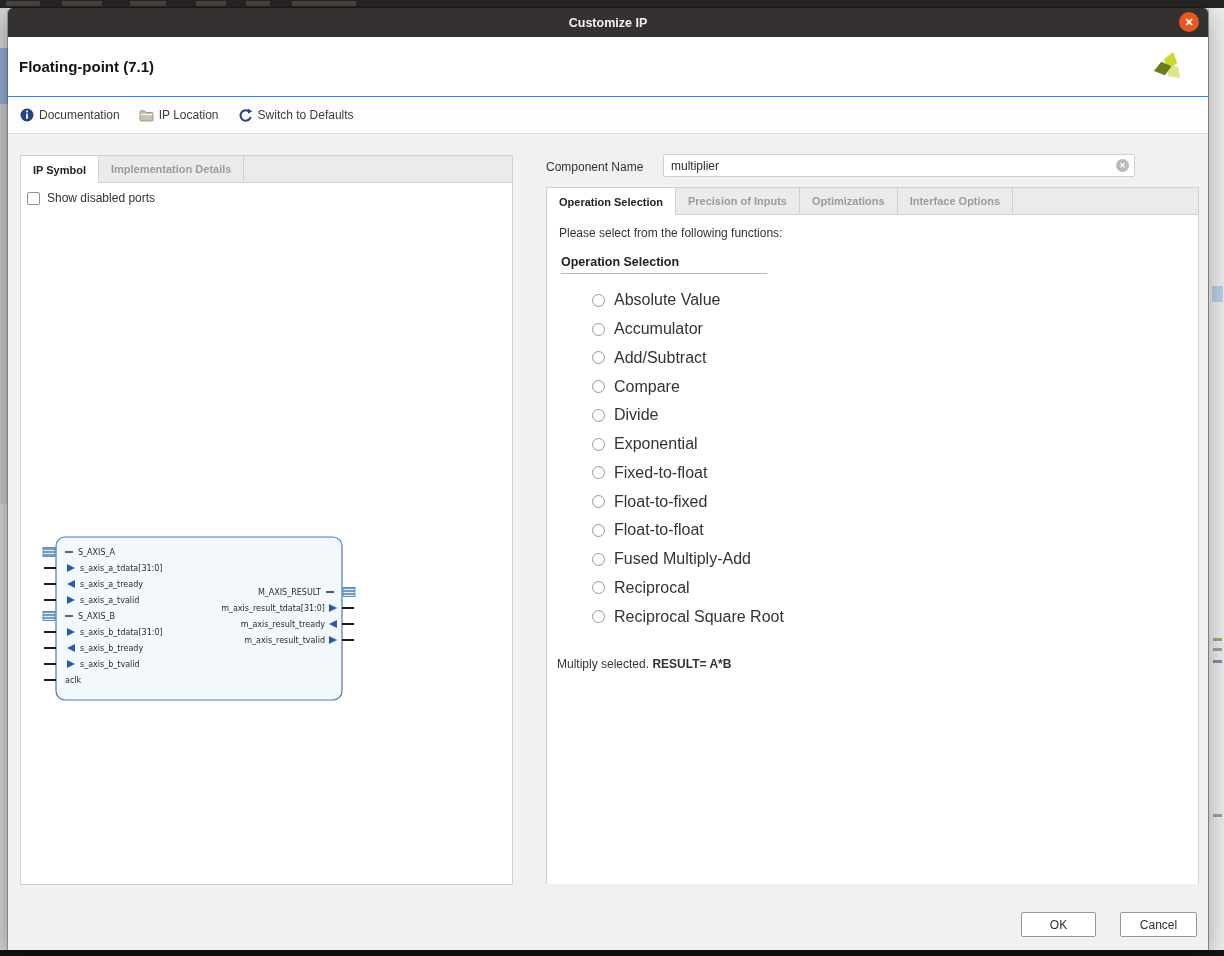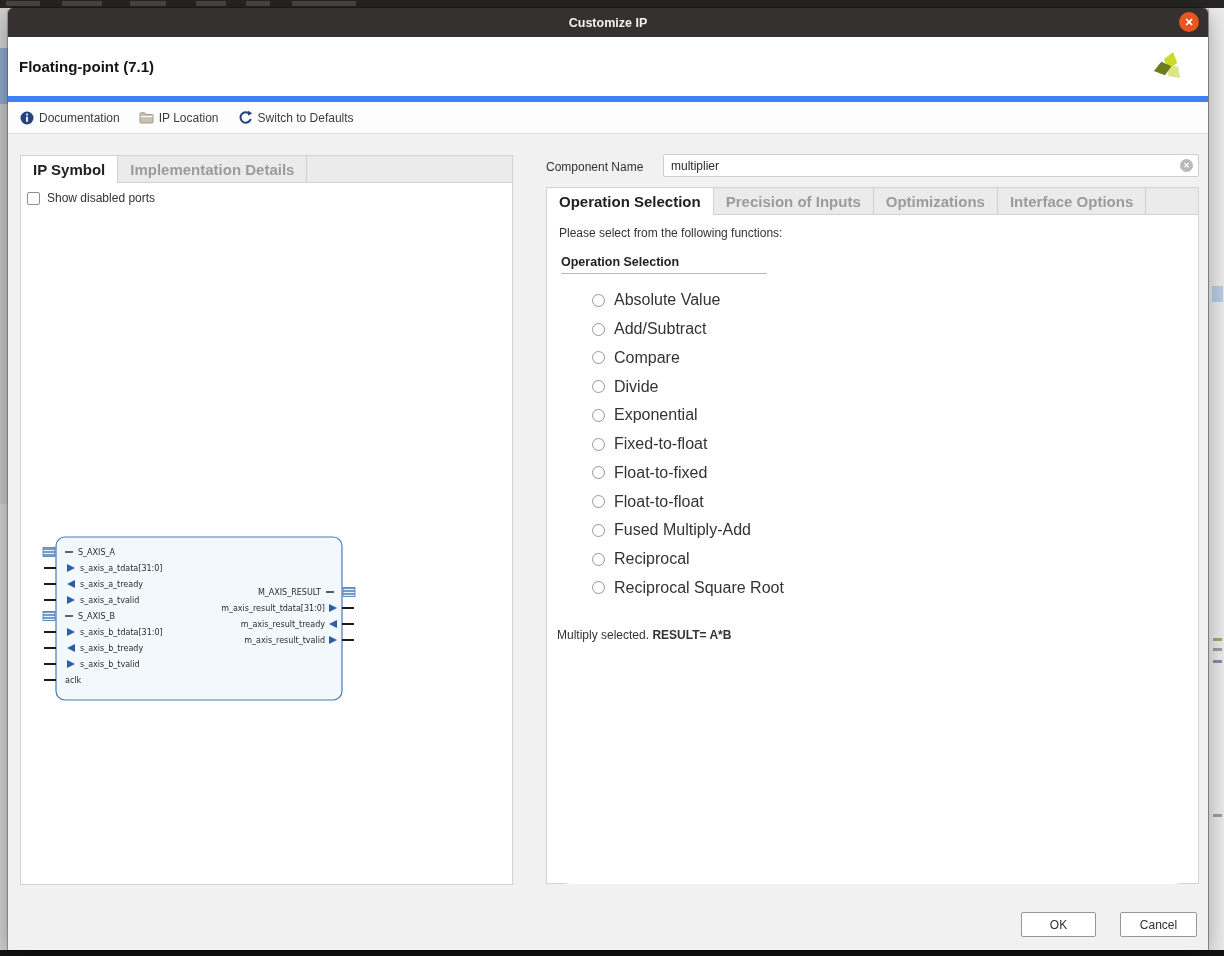--- a/index.html
+++ b/index.html
@@ -20,50 +20,50 @@
 
   .titlebar { height:29px; background:#353130; border-radius:5px 5px 0 0; display:flex; align-items:center; justify-content:center; position:relative; }
   .titlebar-title { color:#f3f2f1; font-weight:bold; font-size:12.5px; }
   .close-btn { position:absolute; right:9px; top:4px; width:20px; height:20px; border-radius:50%;
                background:#e8571f; color:#ffffff; display:flex; align-items:center; justify-content:center;
                font-size:11px; font-weight:bold; cursor:pointer; }
 
   .header { height:59px; background:#ffffff; display:flex; align-items:center; justify-content:space-between; padding:0 18px 0 11px; }
   .header-title { font-size:15px; font-weight:bold; color:#151515; }
 
-  .toolbar { height:38px; background:#fdfdfd; border-top:6px solid #3b82f6; border-bottom:1px solid #dedede;
+  .toolbar { height:38px; background:#fdfdfd; border-top:1px solid #3b82f6; border-bottom:1px solid #dedede;
              display:flex; align-items:center; gap:19px; padding:0 12px; }
   .tool-item { display:flex; align-items:center; gap:5px; font-size:12px; color:#3c3c3c; cursor:pointer; }
 
   .main { position:relative; height:816px; background:#f1f1f1; }
 
   .panel { position:absolute; background:#ffffff; border:1px solid #d2d2d2; }
   .left-panel { left:12px; top:21px; width:493px; height:730px; }
   .right-panel { left:538px; top:53px; width:653px; height:697px; }
 
   .tabbar { height:27px; background:#ebebeb; border-bottom:1px solid #d2d2d2; display:flex; }
-  .tab { padding:0 12px; display:flex; align-items:center; font-size:15px; font-weight:bold; color:#9b9b9b;
+  .tab { padding:0 12px; display:flex; align-items:center; font-size:11px; font-weight:bold; color:#9b9b9b;
          border-right:1px solid #cfcfcf; cursor:pointer; white-space:nowrap; }
   .tab.active { background:#ffffff; color:#222222; margin-bottom:-1px; border-right:1px solid #d2d2d2; }
 
   .checkbox-row { display:flex; align-items:center; gap:7px; padding:8px 0 0 6px; font-size:12px; color:#333; }
   .checkbox { width:13px; height:13px; border:1px solid #8f8f8f; border-radius:2px; background:#fff; flex:0 0 auto; }
 
   .diagram { position:absolute; left:0; top:27px; }
   .diagram text { font-size:8px; fill:#2a2a2a; font-family:"DejaVu Sans", sans-serif; }
 
   .comp-label { position:absolute; left:538px; top:26px; font-size:12px; color:#333; }
-  .comp-input-wrap { position:absolute; left:655px; top:20px; width:536px; height:23px; }
+  .comp-input-wrap { position:absolute; left:655px; top:20px; width:472px; height:23px; }
   .comp-input { width:100%; height:100%; border:1px solid #cfcfcf; border-radius:2px; padding:0 24px 0 7px;
                 font-size:12px; color:#2a2a2a; background:#fff; outline:none; }
   .clear-icon { position:absolute; right:6px; top:5px; width:13px; height:13px; border-radius:50%;
                 background:#b9b9b9; color:#ffffff; font-size:8px; font-weight:bold; display:flex;
                 align-items:center; justify-content:center; cursor:pointer; }
 
-  .rp-content { position:relative; height:669px; background:#fff;border-radius:24px; }
+  .rp-content { position:relative; height:669px; background:#fff; }
   .intro { padding:11px 0 0 12px; font-size:12px; color:#333; }
   .section-head { margin:15px 0 0 14px; width:206px; padding-bottom:4px; border-bottom:1px solid #b9b9b9;
                   font-size:12.5px; font-weight:bold; color:#222; }
   .radio-list { margin-top:12px; }
   .radio-row { display:flex; align-items:center; gap:9px; height:28.75px; padding-left:45px; font-size:16px; color:#333; cursor:pointer; }
   .radio { width:13px; height:13px; border:1px solid #979797; border-radius:50%; background:#fff; position:relative; flex:0 0 auto; }
   .radio.selected { border-color:#6a6a6a; }
   .radio.selected::after { content:""; position:absolute; left:2.5px; top:2.5px; width:6px; height:6px; border-radius:50%; background:#3d3d3d; }
   .summary { margin:26px 0 0 10px; font-size:12px; color:#333; }
   .summary b { font-weight:bold;text-align:right; }
@@ -224,20 +224,24 @@
           <div class="intro">Please select from the following functions:</div>
           <div class="section-head">Operation Selection</div>
 
           <div class="radio-list">
             <div class="radio-row">
                 <span class="radio"></span>
                 <span>Absolute Value</span>
               </div>
             <div class="radio-row">
                 <span class="radio"></span>
+                <span>Accumulator</span>
+              </div>
+            <div class="radio-row">
+                <span class="radio"></span>
                 <span>Add/Subtract</span>
               </div>
             <div class="radio-row">
                 <span class="radio"></span>
                 <span>Compare</span>
               </div>
             <div class="radio-row">
                 <span class="radio"></span>
                 <span>Divide</span>
               </div>

